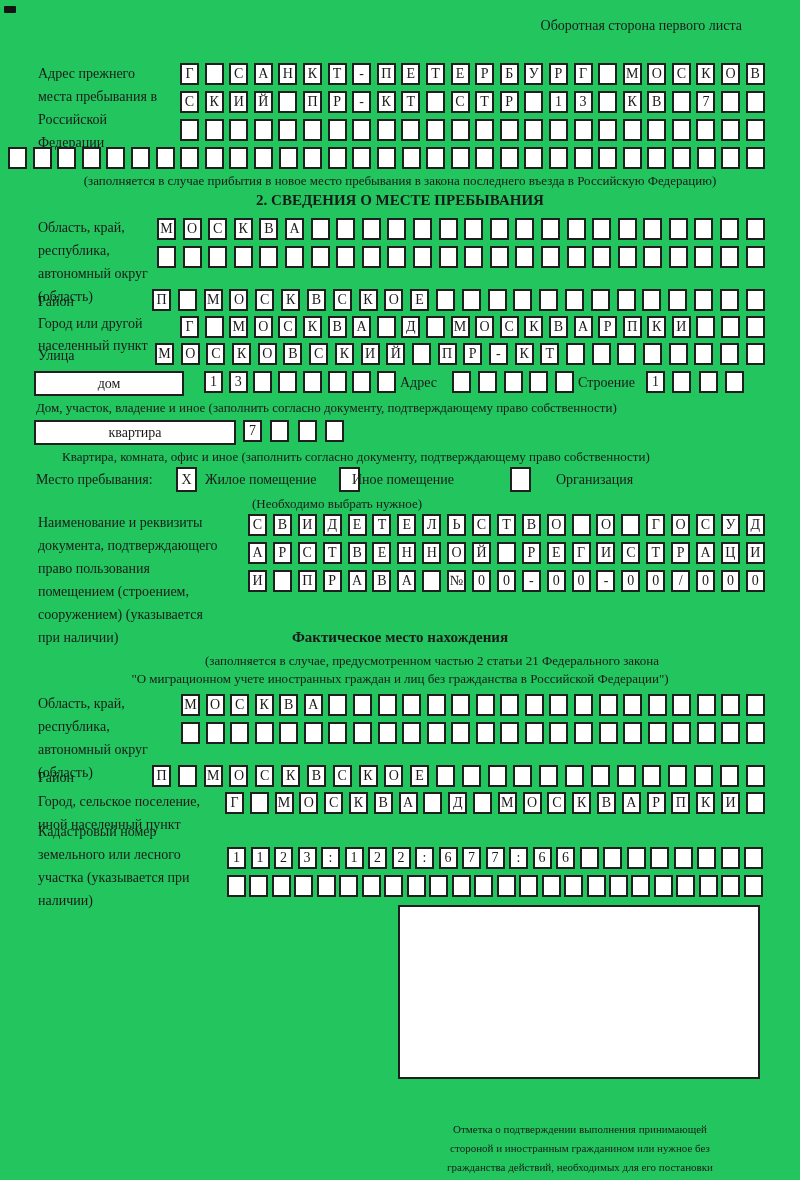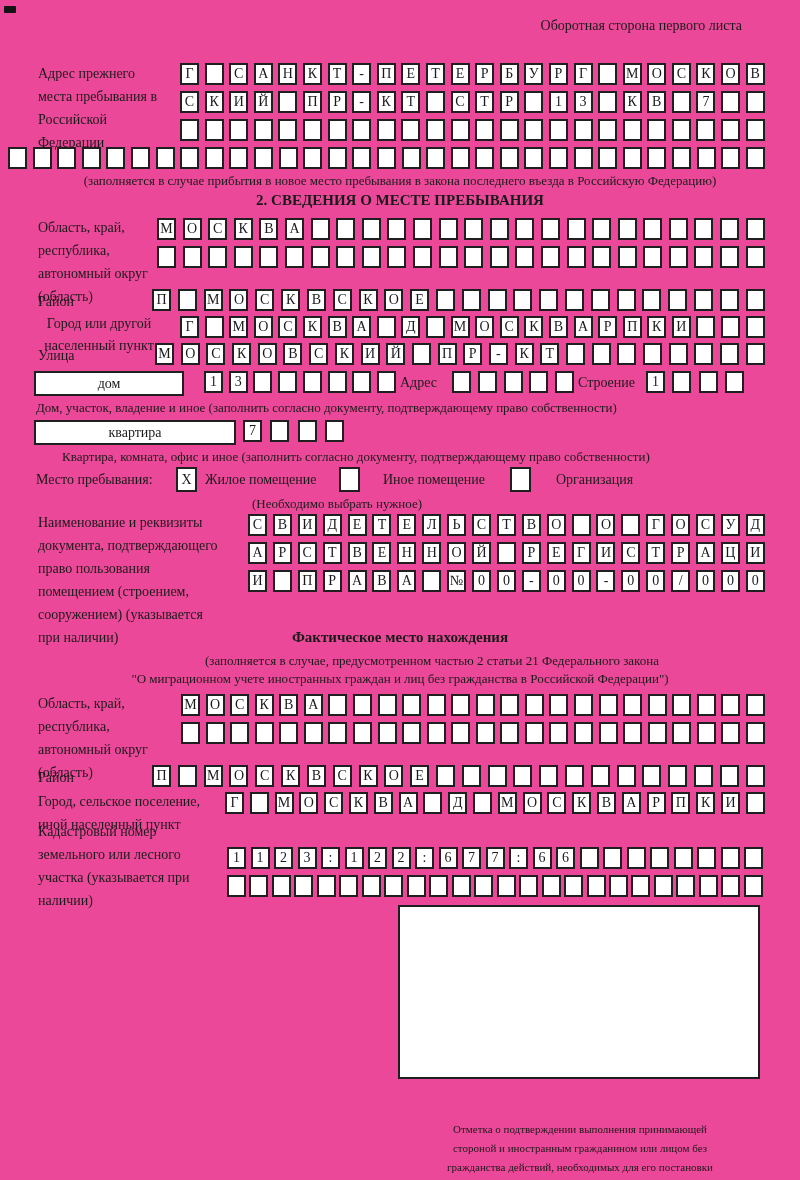--- a/index.html
+++ b/index.html
@@ -1,16 +1,16 @@
 <!DOCTYPE html>
 <html><head>
 <meta charset="utf-8">
 <style>
   html,body{margin:0;padding:0;background:#ffffff;}
-  .page{position:relative;width:800px;height:1180px;background:#ec4899;
+  .page{position:relative;width:800px;height:1180px;background:#22c55e;
         font-family:"Liberation Serif","DejaVu Serif",serif;color:#1a1a1a;overflow:hidden;}
   .abs{position:absolute;}
   .lbl{position:absolute;font-size:14px;line-height:23px;}
   .cap{position:absolute;font-size:13px;line-height:17px;}
   .center{left:0;width:800px;text-align:center;}
   .ttl{position:absolute;font-size:15px;font-weight:bold;}
   .row{position:absolute;display:flex;justify-content:space-between;}
   .cell{box-sizing:border-box;flex:0 0 auto;width:19px;height:22px;border:2px solid #1f1f1f;
         font-size:14px;line-height:18px;text-align:center;background:#fff;}
   .wbox{position:absolute;box-sizing:border-box;height:25px;border:2px solid #1f1f1f;
@@ -220,21 +220,21 @@
       <div class="cell"></div>
       <div class="cell"></div>
       <div class="cell"></div>
       <div class="cell"></div>
       <div class="cell"></div>
       <div class="cell"></div>
       <div class="cell"></div>
       <div class="cell"></div>
     </div>
 
-  <div class="lbl" style="left:38px;top:313px;width:122px;line-height:22px;text-align:center;">Город или другой населенный пункт</div>
+  <div class="lbl" style="left:38px;top:313px;width:122px;line-height:22px;">Город или другой населенный пункт</div>
   <div class="row" style="left:180px;top:316px;width:585px;">
       <div class="cell">Г</div>
       <div class="cell"></div>
       <div class="cell">М</div>
       <div class="cell">О</div>
       <div class="cell">С</div>
       <div class="cell">К</div>
       <div class="cell">В</div>
       <div class="cell">А</div>
       <div class="cell"></div>
@@ -317,21 +317,21 @@
       <div class="cell"></div>
       <div class="cell"></div>
       <div class="cell"></div>
     </div>
   <div class="cap" style="left:36px;top:448px;margin-left:26px;">Квартира, комната, офис и иное (заполнить согласно документу, подтверждающему право собственности)</div>
 
   <div class="lbl" style="left:36px;top:468px;">Место пребывания:</div>
   <div class="chk" style="left:176px;top:467px;">X</div>
   <div class="lbl" style="left:205px;top:468px;">Жилое помещение</div>
   <div class="chk" style="left:339px;top:467px;"></div>
-  <div class="lbl" style="left:383px;top:468px;">Иное помещение</div>
+  <div class="lbl" style="left:352px;top:468px;">Иное помещение</div>
   <div class="chk" style="left:510px;top:467px;"></div>
   <div class="lbl" style="left:556px;top:468px;">Организация</div>
   <div class="cap" style="left:176px;top:495px;width:322px;text-align:center;">(Необходимо выбрать нужное)</div>
 
   <div class="lbl" style="left:38px;top:511px;width:190px;">Наименование и реквизиты документа, подтверждающего право пользования помещением (строением, сооружением) (указывается при наличии)</div>
   <div class="row" style="left:248px;top:514px;width:517px;">
       <div class="cell">С</div>
       <div class="cell">В</div>
       <div class="cell">И</div>
       <div class="cell">Д</div>
@@ -561,18 +561,18 @@
       <div class="cell"></div>
       <div class="cell"></div>
       <div class="cell"></div>
       <div class="cell"></div>
       <div class="cell"></div>
     </div>
 
   <div class="bigbox" style="left:398px;top:905px;width:362px;height:174px;"></div>
   <div class="abs" style="left:393px;top:1120px;width:374px;text-align:center;font-size:11px;line-height:19px;">
     <div>Отметка о подтверждении выполнения принимающей</div>
-    <div>стороной и иностранным гражданином или лицом без</div>
+    <div>стороной и иностранным гражданином или нужное без</div>
     <div>гражданства действий, необходимых для его постановки</div>
     <div>на учет по месту пребывания</div>
   </div>
 
 </div>
 
 </body></html>

